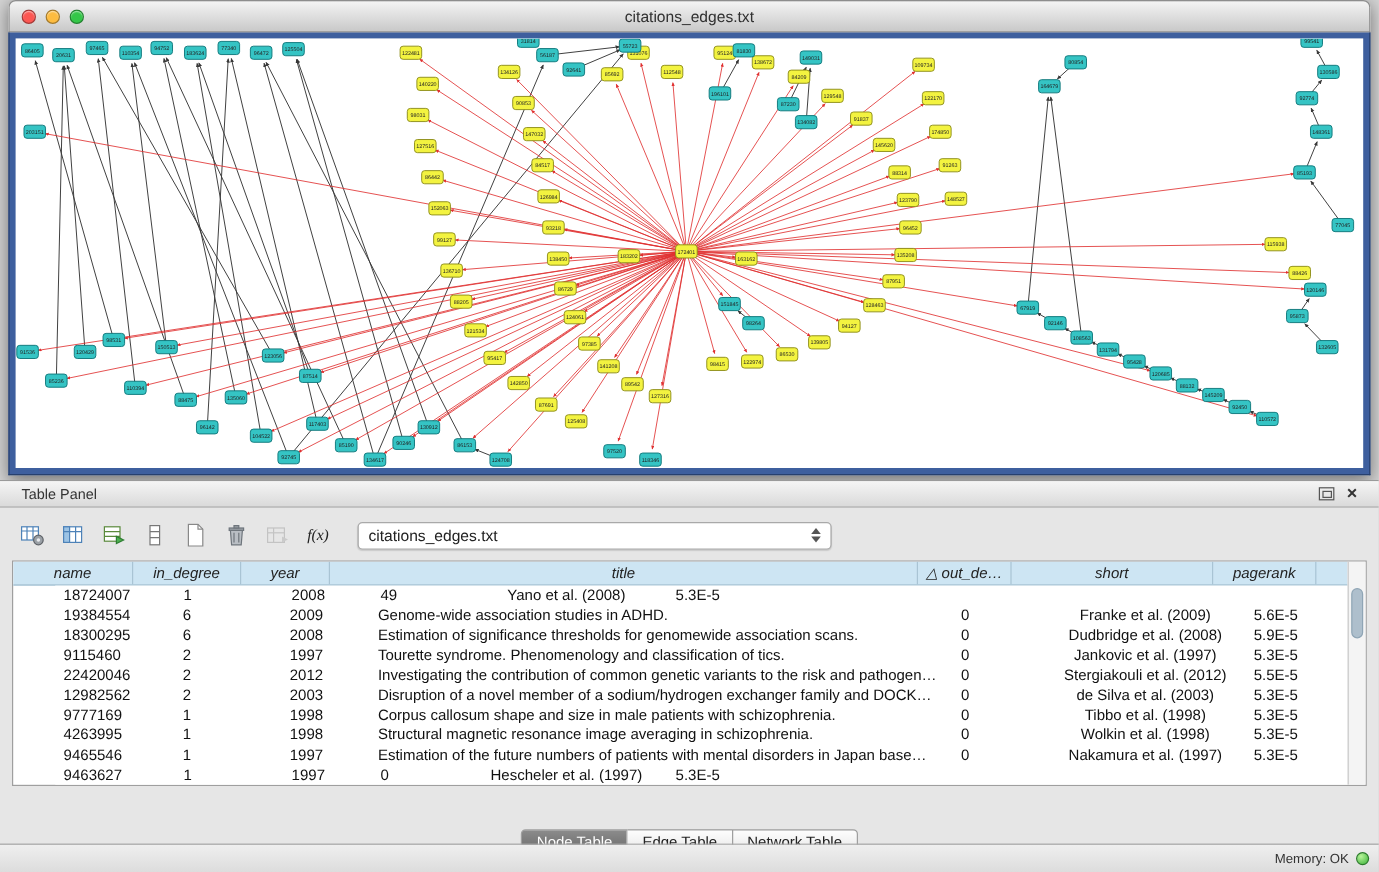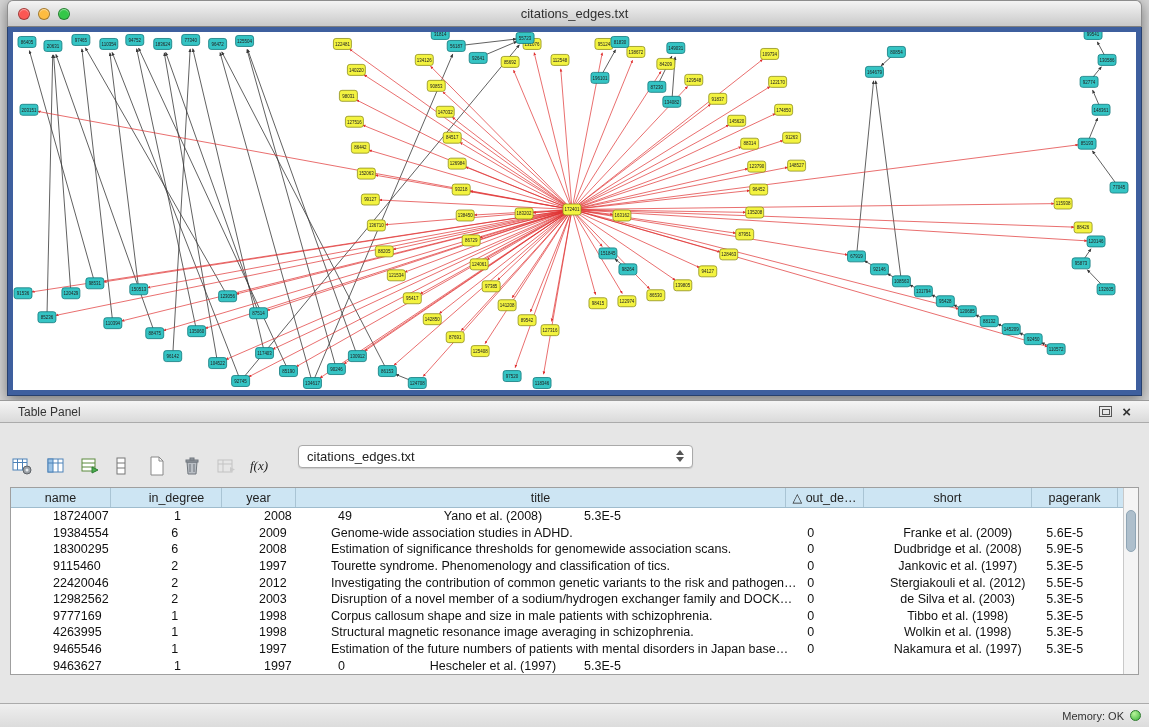--- a/index.html
+++ b/index.html
@@ -34,42 +34,42 @@
   .panel-header { height:22px; background:linear-gradient(#f5f5f5,#dadada);
                   border-bottom:1px solid #ababab; display:flex; align-items:center;
                   padding:0 18px; }
   .panel-header .ph-title { font-size:12px; color:#333; flex:1; }
   .float-icon { width:13px; height:11px; border:1px solid #555; position:relative; margin-right:10px; cursor:default; }
   .float-icon:before { content:""; position:absolute; left:2px; top:2px; width:6px; height:4px; border:1px solid #555; }
   .close-icon { font-size:15px; line-height:12px; color:#333; font-weight:bold; cursor:default; }
 
   .panel-body { padding:6px 10px 0 10px; }
   .toolbar { display:flex; align-items:center; gap:4px; padding:4px 2px 8px 2px; }
-  .tool-btn { width:30px; height:26px; display:flex; align-items:center; justify-content:flex-start;
-              border-radius:4px;margin-top:20px; }
+  .tool-btn { width:30px; height:26px; display:flex; align-items:center; justify-content:center;
+              border-radius:4px; }
   .tool-btn svg { display:block; }
   .fx { font-size:13px; font-style:italic; color:#222; font-family:"Liberation Serif", serif; }
   .dropdown { margin-left:14px; width:395px; height:23px; background:#fff;
               border:1px solid #a9a9a9; border-radius:4px; display:flex; align-items:center;
               padding:0 8px; font-size:13px; color:#222; box-shadow:0 1px 1px rgba(0,0,0,.12); }
   .dropdown .dd-label { flex:1; }
   .dd-arrows { display:flex; flex-direction:column; gap:2px; }
   .dd-arrows i { display:block; width:0; height:0; border-left:4px solid transparent; border-right:4px solid transparent; }
   .dd-up { border-bottom:5px solid #555; }
   .dd-down { border-top:5px solid #555; }
 
   .table-wrap { border:1px solid #9f9f9f; background:#fff; height:188px; position:relative; overflow:hidden; }
   .thead { display:flex; height:20px; background:#cde5f3; border-bottom:1px solid #9fbccd; width:1112px; }
   .th { font-size:12.5px; color:#222; display:flex; align-items:center; justify-content:center;
-        border-right:1px solid #a9c4d4; overflow:hidden; white-space:nowrap; }
+        border-right:1px solid #a9c4d4; overflow:hidden; white-space:nowrap;font-style:italic; }
   .tbody { width:1112px;padding-left:35px; }
   .tr { display:flex; height:16.6px; align-items:center; background:#fff; }
   .td { font-size:12.5px; color:#111; padding-left:7px; overflow:hidden; white-space:nowrap; }
   .th:nth-child(1), .td.c0 { width:100px; }
-  .th:nth-child(2), .td.c1 { width:90px;margin-left:21px; }
+  .th:nth-child(2), .td.c1 { width:90px; }
   .th:nth-child(3), .td.c2 { width:74px; }
   .th:nth-child(4), .td.c3 { width:490px; }
   .th:nth-child(5), .td.c4 { width:78px; }
   .th:nth-child(6), .td.c5 { width:168px; text-align:center; padding-left:0; }
   .th:nth-child(7), .td.c6 { width:86px; }
   .vscroll { position:absolute; right:0; top:0; bottom:0; width:15px; background:#f4f4f4;
              border-left:1px solid #c9c9c9; }
   .vthumb { position:absolute; left:2px; top:22px; width:10px; height:42px; border-radius:5px;
             background:#aebfcc; border:1px solid #8fa5b5; }
 

